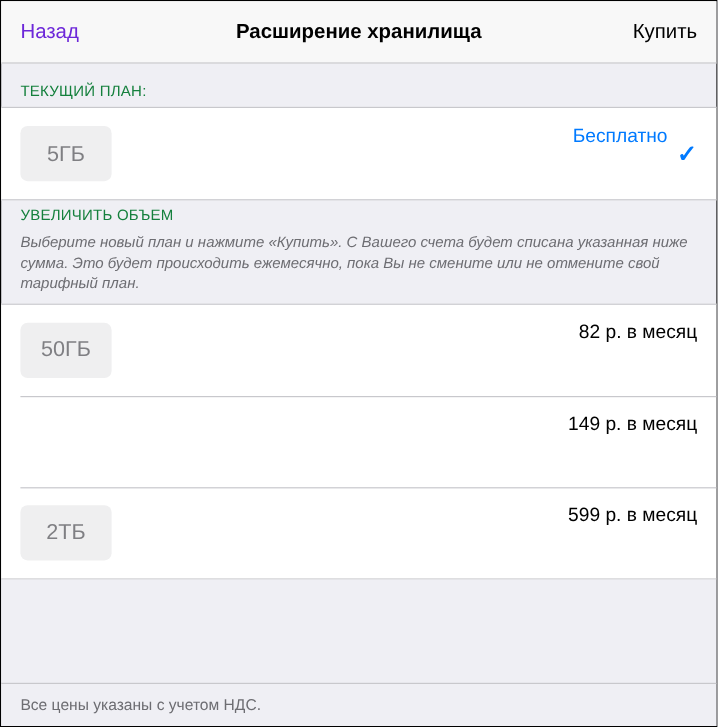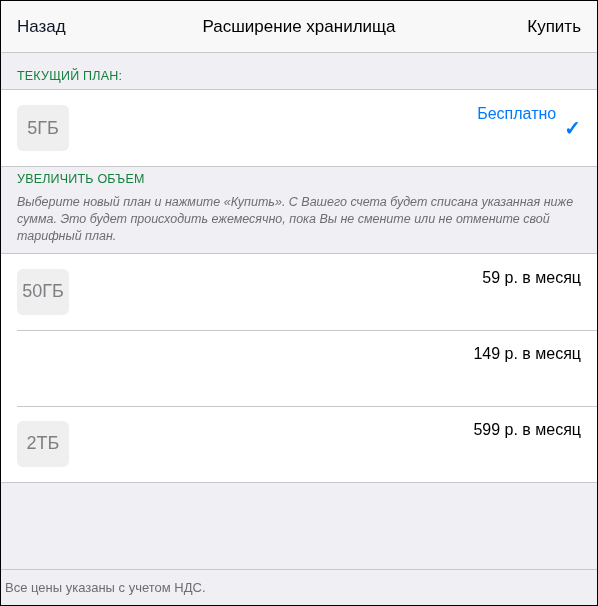--- a/index.html
+++ b/index.html
@@ -26,33 +26,33 @@
       background: #f8f8f8;
       border-bottom: 1px solid #c8c8cc;
       height: 52px;
       display: flex;
       align-items: center;
       justify-content: space-between;
       padding: 0 16px;
       position: relative;
     }
     .nav-back {
-      color: #0f172a;
+      color: #6d28d9;
       font-size: 17px;
       cursor: pointer;
       z-index: 2;
       text-align: right;
     }
     .nav-title {
       position: absolute;
       left: 0;
       right: 0;
       text-align: center;
       font-size: 17px;
-      font-weight: 400;
+      font-weight: 700;
       color: #000;
       pointer-events: none;
     }
     .nav-buy {
       color: #000000;
       font-size: 17px;
       z-index: 2;
     }
     .section-header {
       padding: 16px 16px 6px 16px;
@@ -88,21 +88,21 @@
       left: 16px;
       right: 0;
       top: 0;
       height: 1px;
       background: #c8c8cc;
     }
     .size-badge {
       background: #efeff0;
       color: #7f7f83;
       border-radius: 6px;
-      width: 52px;
+      width: 76px;
       height: 46px;
       display: flex;
       align-items: center;
       justify-content: center;
       font-size: 18px;
       font-weight: 400;
       margin-right: 5px;
       flex-shrink: 0;
     }
     .cell-body {
@@ -122,21 +122,21 @@
     .cell-title.free {
       color: #007aff;
     }
     .check {
       color: #007aff;
       font-size: 20px;
       font-weight: bold;
       margin-left: 8px;
     }
     .footer-note {
-      padding: 10px 4px;
+      padding: 10px 16px;
       font-size: 13px;
       color: #6d6d72;
       border-top: 1px solid #c8c8cc;
       margin-top: auto;
       background: #efeff4;
     }
     .spacer {
       flex: 1;
       background: #efeff4;
     }
@@ -164,21 +164,21 @@
     </div>
   </div>
 
   <div class="section-header upgrade">УВЕЛИЧИТЬ ОБЪЕМ</div>
   <div class="section-desc">Выберите новый план и нажмите «Купить». С Вашего счета будет списана указанная ниже сумма. Это будет происходить ежемесячно, пока Вы не смените или не отмените свой тарифный план.</div>
 
   <div class="cell-group">
     <div class="cell">
       <div class="size-badge">50ГБ</div>
       <div class="cell-body">
-        <div class="cell-title">59 р. в месяц</div>
+        <div class="cell-title">82 р. в месяц</div>
       </div>
     </div>
     <div class="cell">
       <div class="cell-body">
         <div class="cell-title">149 р. в месяц</div>
       </div>
     </div>
     <div class="cell">
       <div class="size-badge">2ТБ</div>
       <div class="cell-body">

